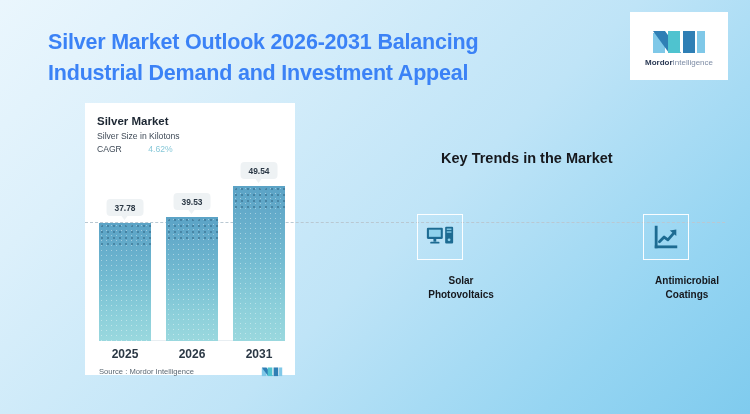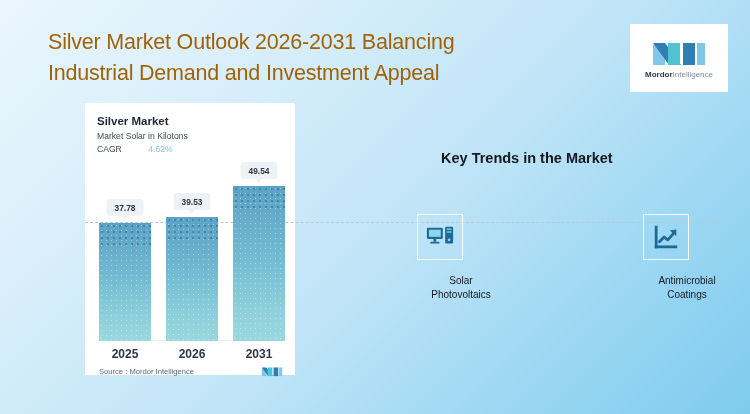--- a/index.html
+++ b/index.html
@@ -6,28 +6,28 @@
   html,body { width:750px; height:414px; }
   body {
     font-family:"Liberation Sans", sans-serif;
     background:linear-gradient(135deg,#eaf6fd 0%,#dcf0fb 22%,#bfe4f7 55%,#96d5f2 82%,#7fcbee 100%);
     position:relative; overflow:hidden;
   }
 
   
   #title {
     position:absolute; left:48px; top:27px; width:540px;
-    font-size:21.5px; font-weight:normal; line-height:1.42;
-    color:#a16207; letter-spacing:-0.2px;
+    font-size:21.5px; font-weight:bold; line-height:1.42;
+    color:#3b82f6; letter-spacing:-0.2px;
   }
   #title .ln { display:block; }
 
   
   #brand {
-    position:absolute; left:630px; top:24px; width:98px; height:68px;
+    position:absolute; left:630px; top:12px; width:98px; height:68px;
     background:#ffffff; display:flex; flex-direction:column;
     align-items:center; justify-content:center; gap:4px;
   }
   #brand .mark { width:56px; height:30px; display:block; }
   #brand .wordmark { font-size:8px; white-space:nowrap; line-height:1; }
   #brand .wordmark .w1 { color:#2b3a55; font-weight:bold; }
   #brand .wordmark .w2 { color:#7d8ca5; }
 
   
   #card {
@@ -92,21 +92,21 @@
   }
   #trends { position:absolute; left:388px; top:214px; width:330px;
             display:flex; justify-content:space-between; }
   .trend { width:104px; display:flex; flex-direction:column; align-items:center; }
   .trend .box {
     width:46px; height:46px; border:1.6px solid rgba(255,255,255,.95);
     display:flex; align-items:center; justify-content:center;
   }
   .trend .box svg { width:30px; height:30px; }
   .trend .label {
-    margin-top:14px; text-align:center; font-size:10px; font-weight:normal;
+    margin-top:14px; text-align:center; font-size:10px; font-weight:bold;
     color:#16181d; line-height:1.38;margin-left:42px;
   }
 </style>
 </head>
 <body>
 
 <div id="title">
   <span class="ln">Silver Market Outlook 2026-2031 Balancing</span>
   <span class="ln">Industrial Demand and Investment Appeal</span>
 </div>
@@ -122,21 +122,21 @@
     <polygon points="31,6 43,6 43,28 31,28" fill="#cfeaf7" opacity="0"></polygon>
     <polygon points="33,28 33,8 45,28" fill="#4fc3cf" opacity="0.0"></polygon>
   </svg>
   <div class="wordmark">
     <span class="w1">Mordor</span><span class="w2">Intelligence</span>
   </div>
 </div>
 
 <div id="card">
   <div id="card-title">Silver Market</div>
-  <div id="card-sub">Market Solar in Kilotons</div>
+  <div id="card-sub">Silver Size in Kilotons</div>
   <div id="card-cagr">
     <span>CAGR</span>
     <span class="val">4.62%</span>
   </div>
 
   <div id="plot">
     <div id="refline" style="bottom: 118px;"></div>
     <div id="baseline"></div>
     <div class="bars">
       <div class="bar-wrap">

